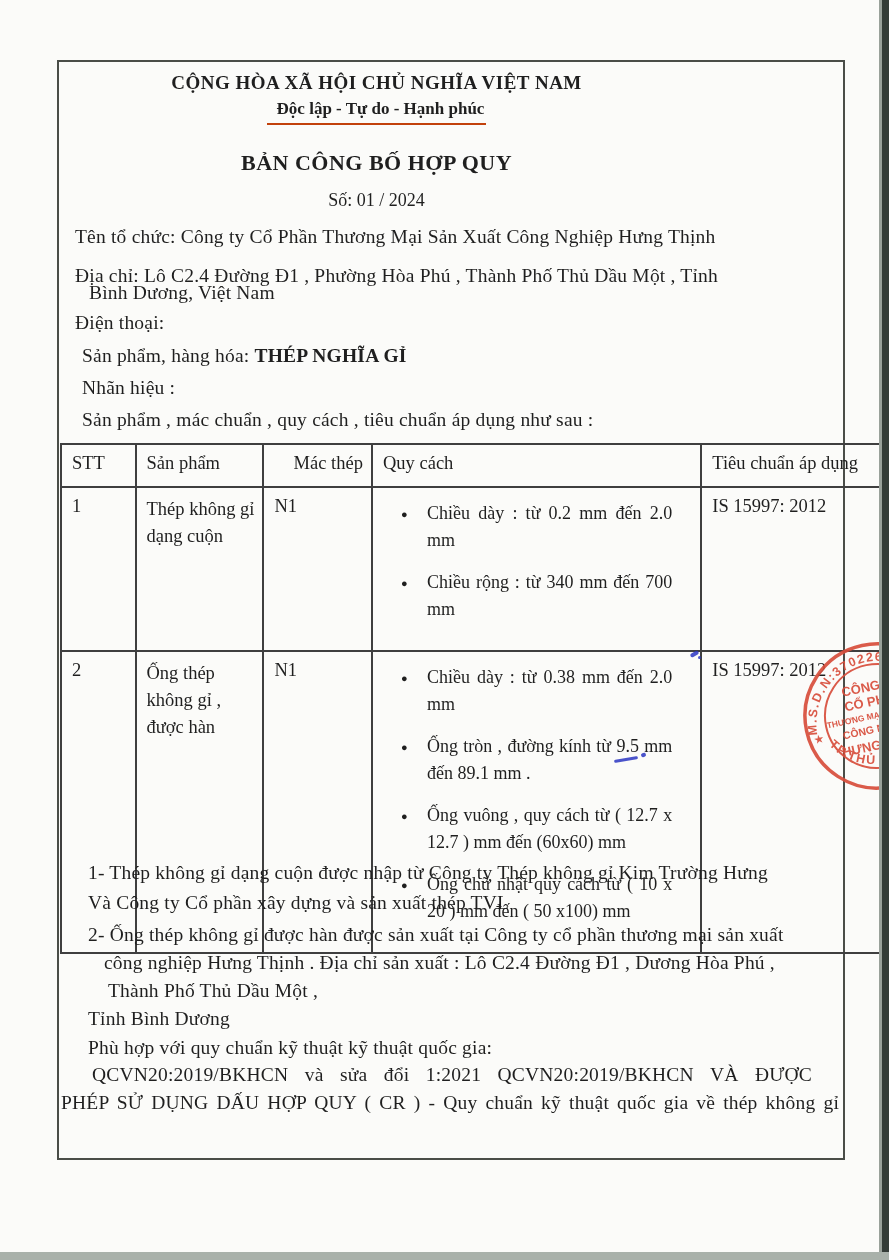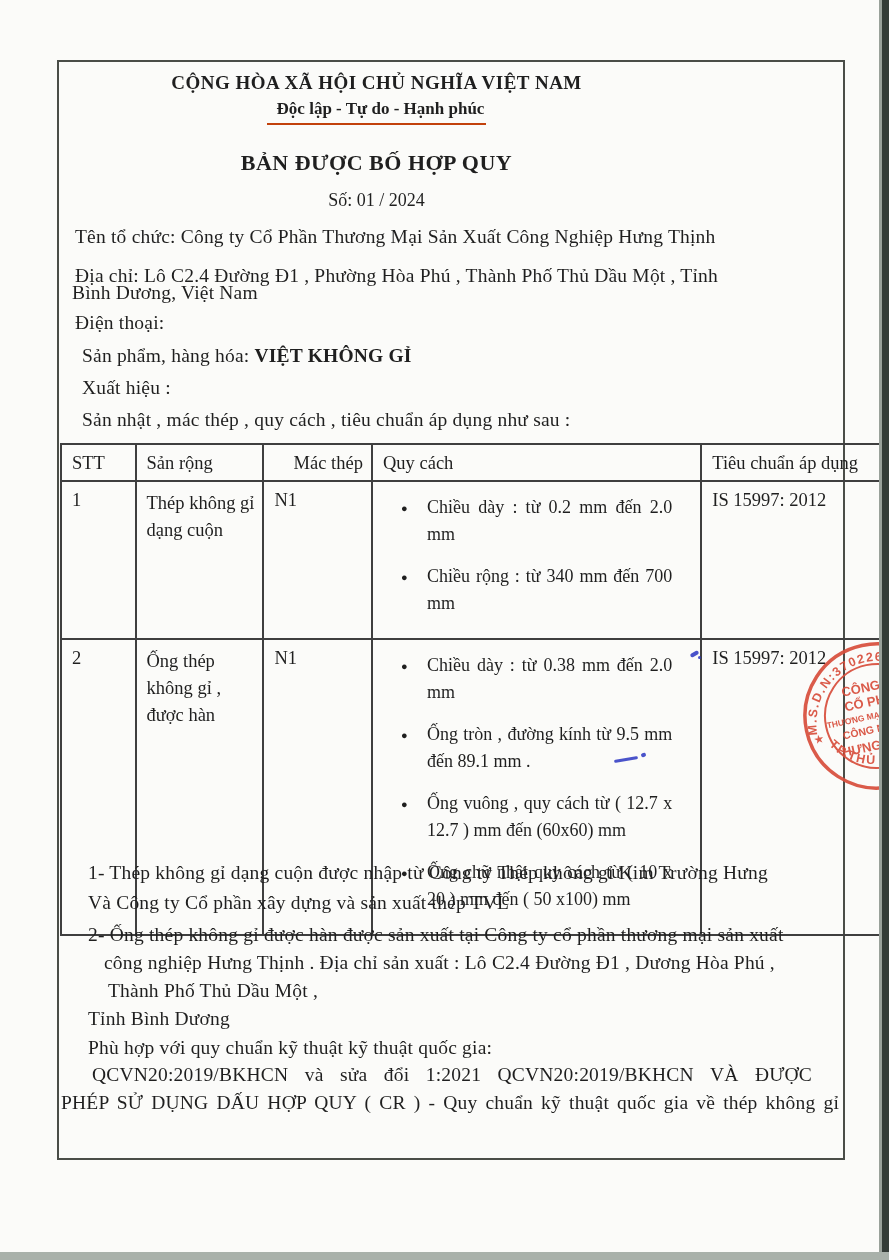--- a/index.html
+++ b/index.html
@@ -15,21 +15,21 @@
   .nat{top:72px;font-size:19px;font-weight:bold;letter-spacing:.5px;}
   .motto-wrap{top:99px;}
   .motto{display:inline-block;font-size:17px;font-weight:bold;
        border-bottom:2px solid #c2410c;padding:0 2px 4px 10px;}
   .doc-title{top:150px;font-size:22px;font-weight:bold;letter-spacing:.5px;}
   .doc-no{top:190px;font-size:18px;}
   .bodyline{font-size:19.5px;letter-spacing:.2px;white-space:nowrap;}
   .bold{font-weight:bold;}
   table.main{position:absolute;left:60px;top:443px;border-collapse:collapse;table-layout:fixed;}
   table.main td,table.main th{border:2px solid #3f3f3f;vertical-align:top;
-       font-size:18.5px;font-weight:normal;text-align:left;padding:8px 8px 6px 10px;}
+       font-size:18.5px;font-weight:normal;text-align:left;padding:8px 8px 12px 10px;}
   th.c-stt{width:57px;text-align:center;}
   th.c-sp{width:115px;}
   th.c-mt{width:95px;text-align:center;}
   th.c-qc{width:331px;}
   th.c-tc{width:180px;}
   td.stt,td.mt{text-align:center;padding-top:12px;}
   td.sp{text-align:justify;padding:12px 6px 6px 8px;line-height:27px;}
   td.tc{padding-top:12px;}
   ul.spec{margin:4px 0 0 0;padding:0 20px 0 44px;list-style:none;}
   ul.spec li{position:relative;text-align:justify;line-height:27px;margin-bottom:15px;font-size:18px;}
@@ -45,36 +45,36 @@
 </style>
 </head>
 <body>
 
 <div class="frame"></div>
 
 <div class="abs center nat">CỘNG HÒA XÃ HỘI CHỦ NGHĨA VIỆT NAM</div>
 <div class="abs center motto-wrap">
   <span class="motto">Độc lập - Tự do - Hạnh phúc</span>
 </div>
-<div class="abs center doc-title">BẢN ĐƯỢC BỐ HỢP QUY</div>
+<div class="abs center doc-title">BẢN CÔNG BỐ HỢP QUY</div>
 <div class="abs center doc-no">Số: 01 / 2024</div>
 
 <div class="abs bodyline" style="left:75px;top:226px;text-align:center;">Tên tổ chức: Công ty Cổ Phần Thương Mại Sản Xuất Công Nghiệp Hưng Thịnh</div>
 <div class="abs bodyline" style="left:75px;top:254px;margin-top:11px;">Địa chỉ: Lô C2.4 Đường Đ1 , Phường Hòa Phú , Thành Phố Thủ Dầu Một , Tỉnh</div>
-<div class="abs bodyline" style="left:72px;top:282px;">Bình Dương, Việt Nam</div>
+<div class="abs bodyline" style="left:89px;top:282px;">Bình Dương, Việt Nam</div>
 <div class="abs bodyline" style="left:75px;top:312px;">Điện thoại:</div>
-<div class="abs bodyline" style="left:82px;top:345px;"><span>Sản phẩm, hàng hóa: </span><span class="bold">VIỆT KHÔNG GỈ</span></div>
-<div class="abs bodyline" style="left:82px;top:377px;">Xuất hiệu :</div>
-<div class="abs bodyline" style="left:82px;top:409px;">Sản nhật , mác thép , quy cách , tiêu chuẩn áp dụng như sau :</div>
+<div class="abs bodyline" style="left:82px;top:345px;"><span>Sản phẩm, hàng hóa: </span><span class="bold">THÉP NGHĨA GỈ</span></div>
+<div class="abs bodyline" style="left:82px;top:377px;">Nhãn hiệu :</div>
+<div class="abs bodyline" style="left:82px;top:409px;">Sản phẩm , mác chuẩn , quy cách , tiêu chuẩn áp dụng như sau :</div>
 
 <table class="main">
   <tbody>
       <tr>
     <th class="c-stt">STT</th>
-    <th class="c-sp">Sản rộng</th>
+    <th class="c-sp">Sản phẩm</th>
     <th class="c-mt" style="text-align:right;font-family:Liberation Serif, serif;">Mác thép</th>
     <th class="c-qc">Quy cách</th>
     <th class="c-tc">Tiêu chuẩn áp dụng</th>
   </tr>
   <tr style="height:93px;">
     <td class="stt">1</td>
     <td class="sp">Thép không gỉ dạng cuộn</td>
     <td class="mt">N1</td>
     <td>
       <ul class="spec">

